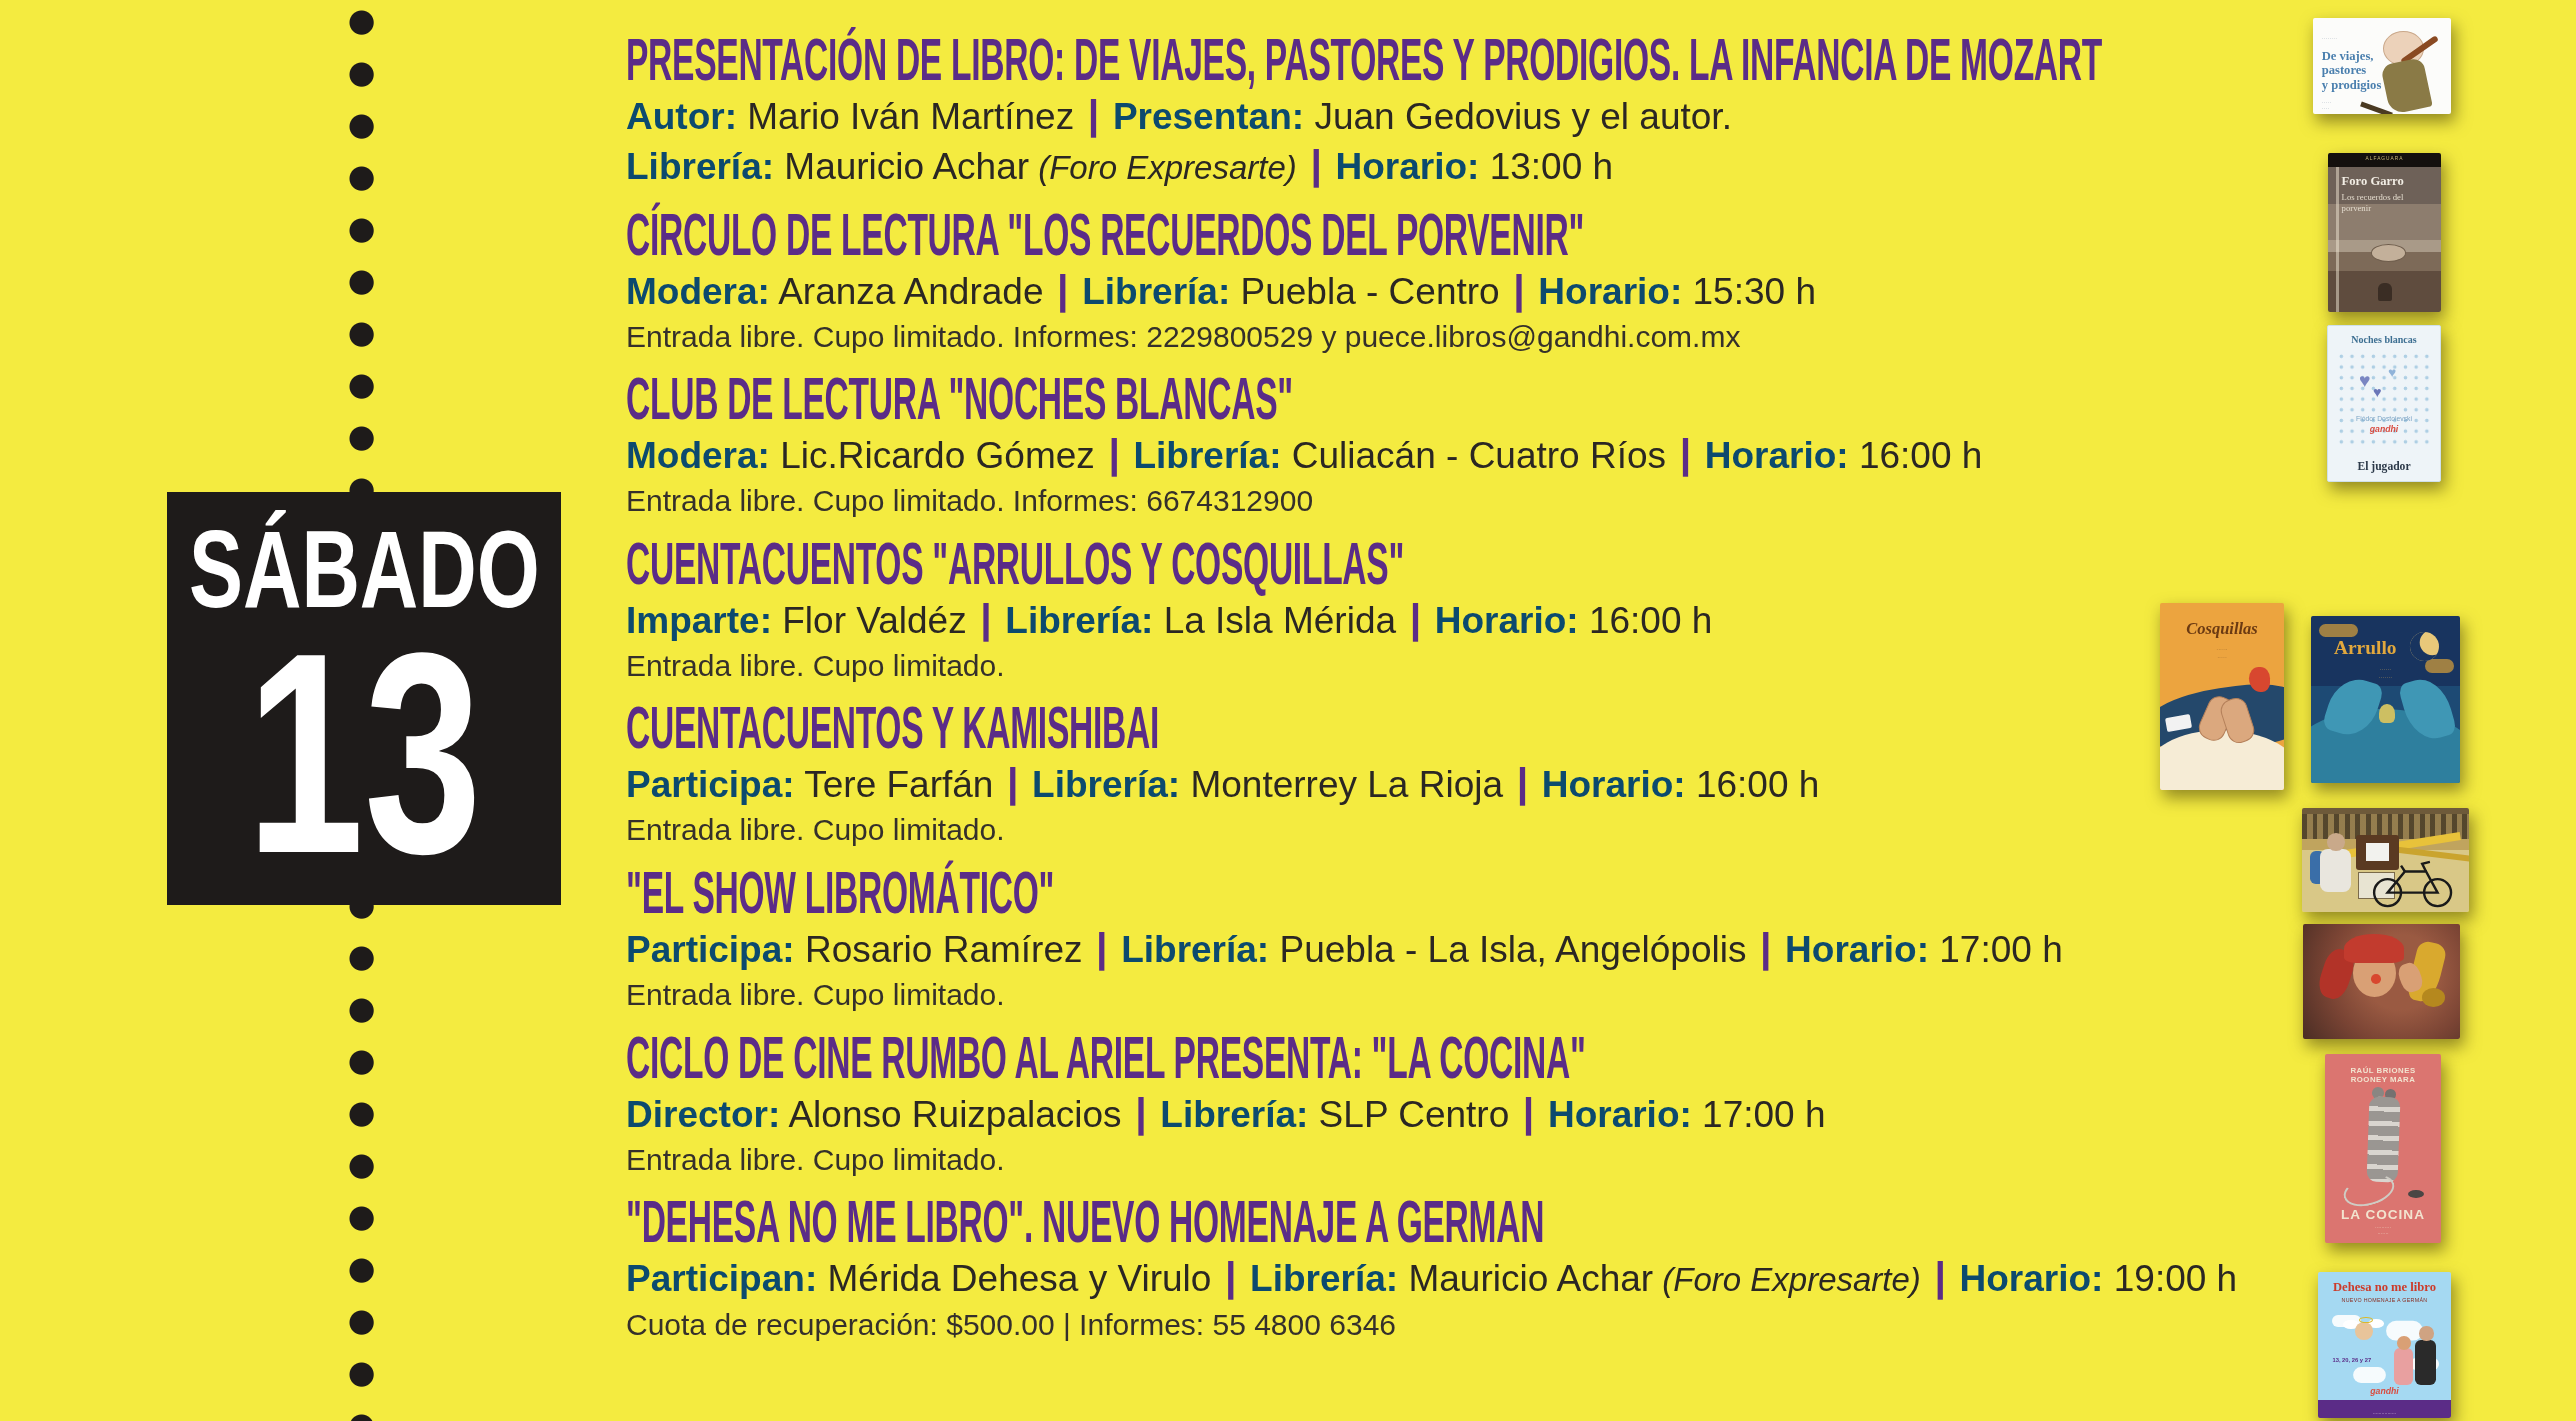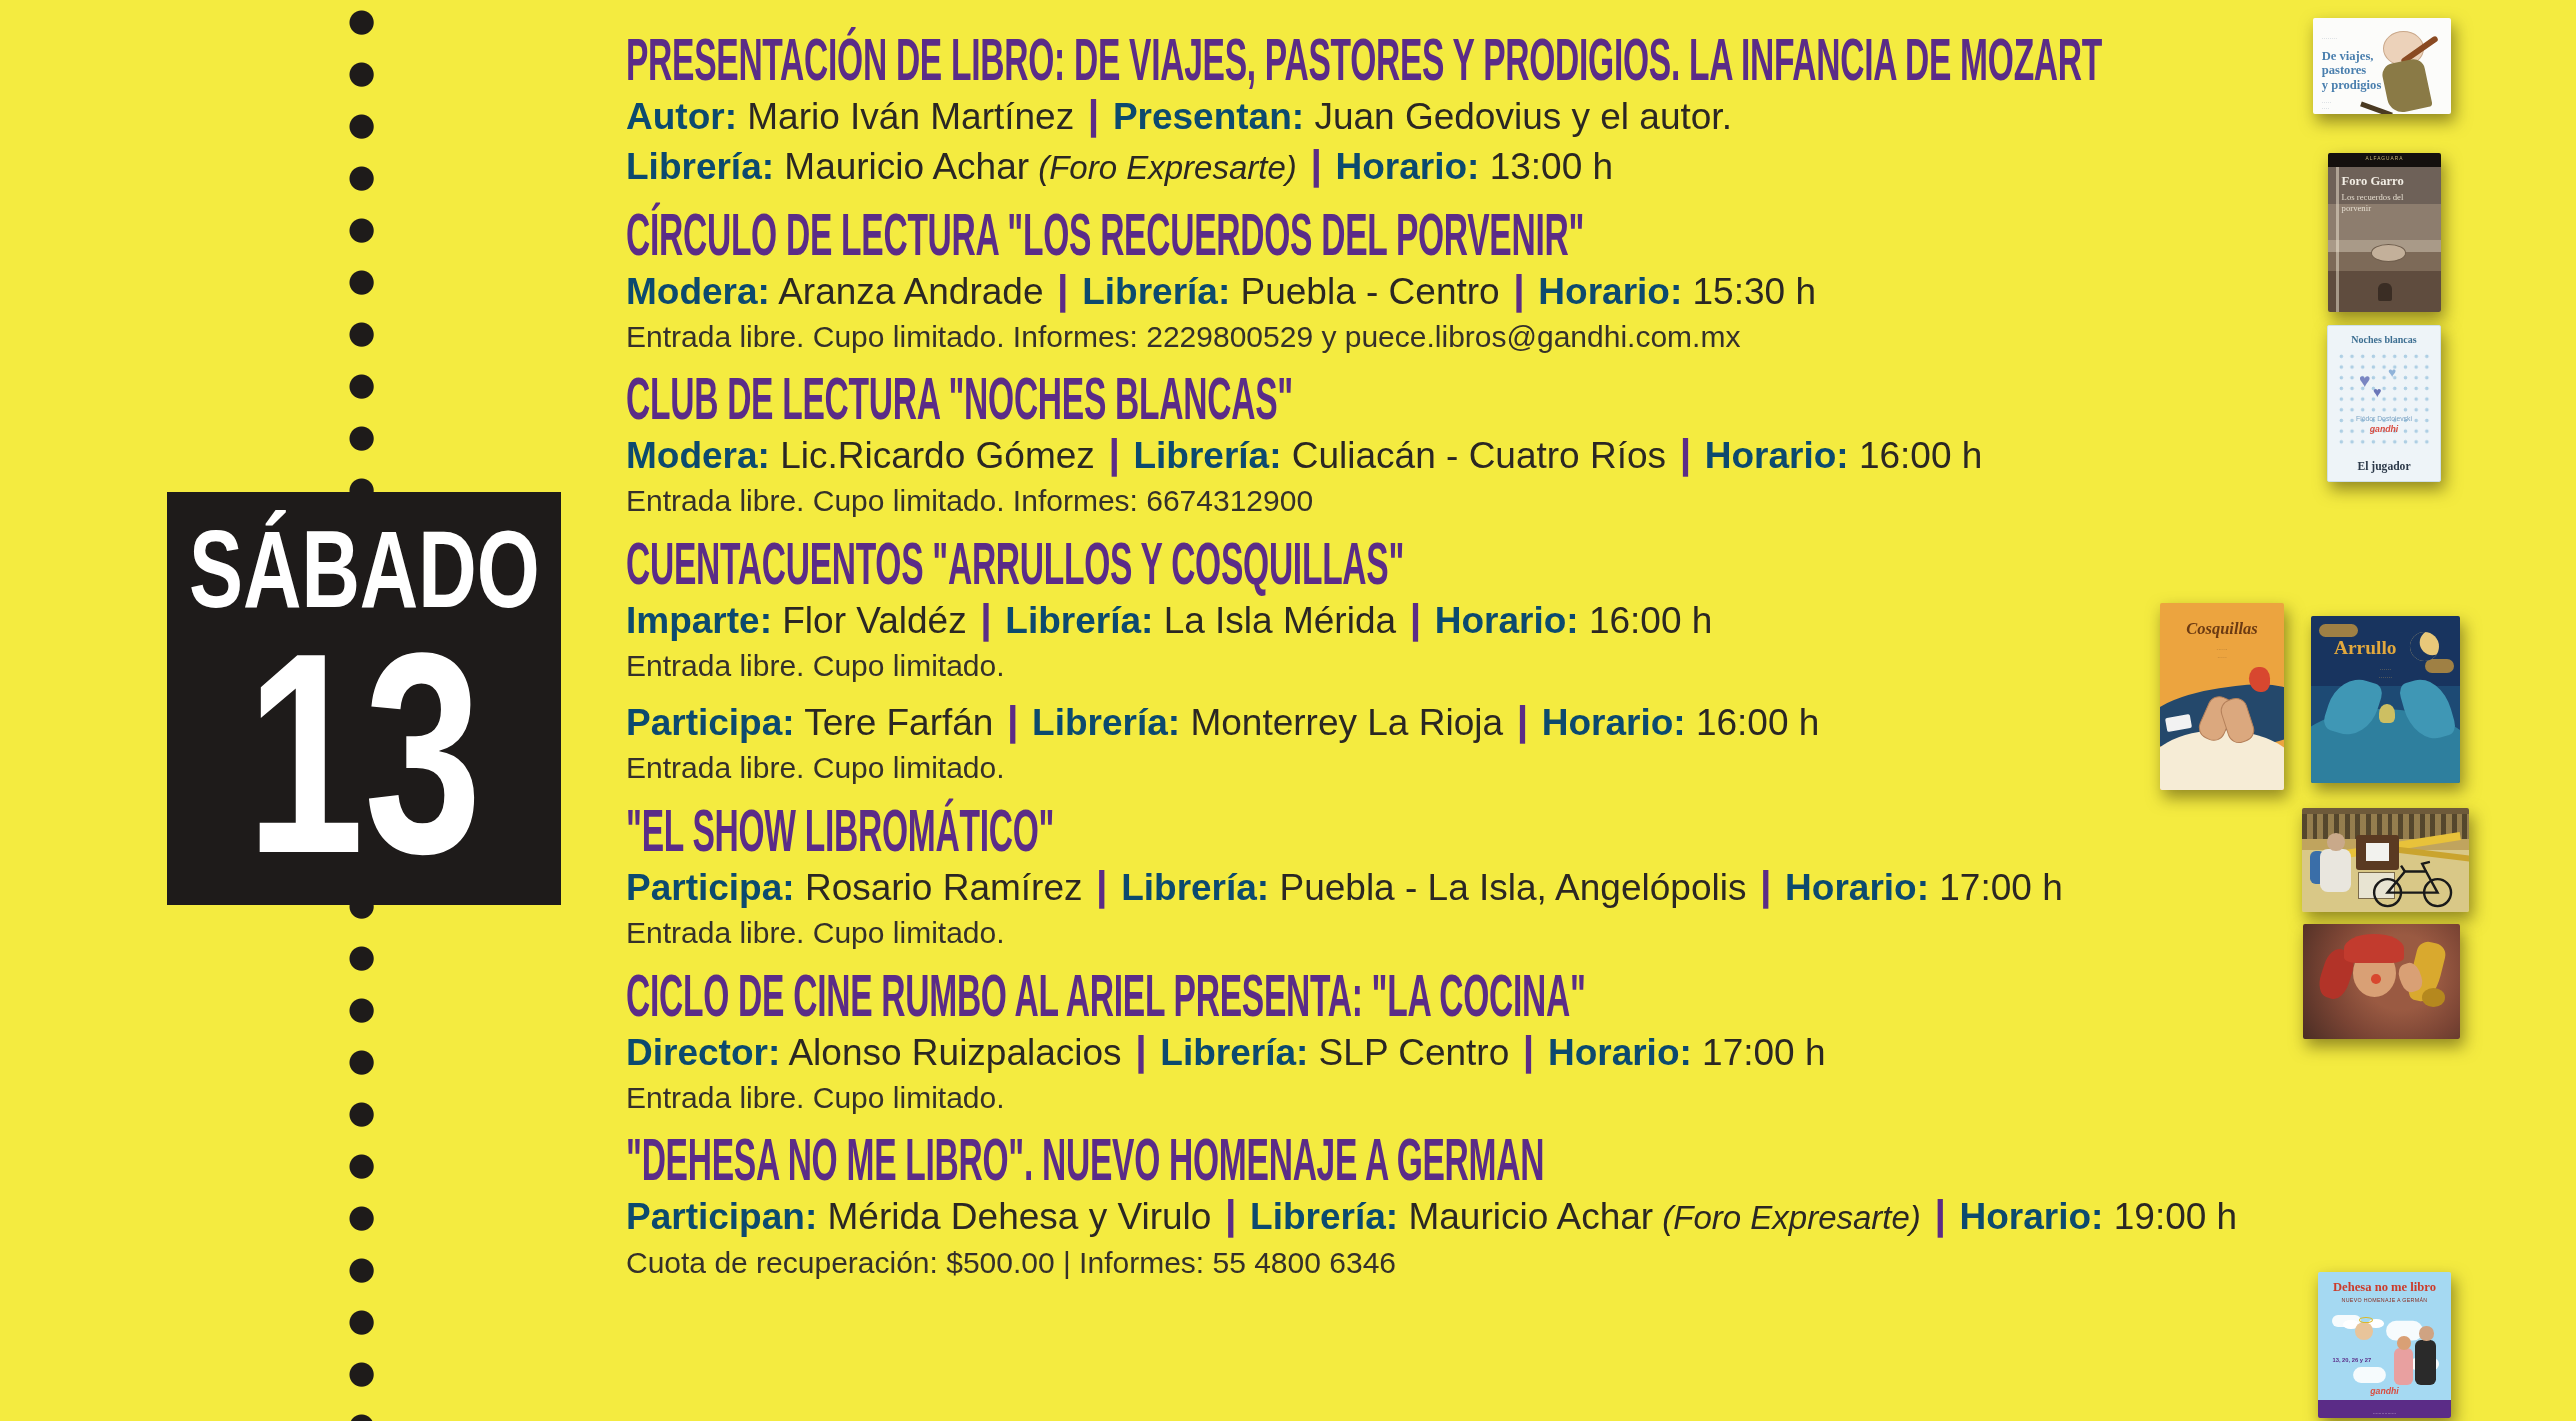--- a/index.html
+++ b/index.html
@@ -213,20 +213,21 @@
 
   <div class="event">
     <div class="event-title-wrap"><span class="event-title">CUENTACUENTOS "ARRULLOS Y COSQUILLAS"</span></div>
     <div class="meta-lines">
           <div class="meta-line"><span class="mlabel">Imparte:</span><span class="mvalue"> Flor Valdéz</span><span class="pipe">|</span><span class="mlabel">Librería:</span><span class="mvalue"> La Isla Mérida</span><span class="pipe">|</span><span class="mlabel">Horario:</span><span class="mvalue"> 16:00 h</span></div>
         </div>
     <div class="event-details">Entrada libre. Cupo limitado.</div>
   </div>
 
   <div class="event">
+    <div class="event-title-wrap"><span class="event-title">CUENTACUENTOS Y KAMISHIBAI</span></div>
     <div class="meta-lines">
           <div class="meta-line"><span class="mlabel">Participa:</span><span class="mvalue"> Tere Farfán</span><span class="pipe">|</span><span class="mlabel">Librería:</span><span class="mvalue"> Monterrey La Rioja</span><span class="pipe">|</span><span class="mlabel">Horario:</span><span class="mvalue"> 16:00 h</span></div>
         </div>
     <div class="event-details">Entrada libre. Cupo limitado.</div>
   </div>
 
   <div class="event">
     <div class="event-title-wrap"><span class="event-title">"EL SHOW LIBROMÁTICO"</span></div>
     <div class="meta-lines">
           <div class="meta-line"><span class="mlabel">Participa:</span><span class="mvalue"> Rosario Ramírez</span><span class="pipe">|</span><span class="mlabel">Librería:</span><span class="mvalue"> Puebla - La Isla, Angelópolis</span><span class="pipe">|</span><span class="mlabel">Horario:</span><span class="mvalue"> 17:00 h</span></div>
@@ -329,20 +330,33 @@
   <div class="cover c7">
     <div class="tail"></div>
     <div class="head"></div>
     <div class="scarf"></div>
     <div class="nose"></div>
     <div class="sax"></div>
     <div class="bell"></div>
     <div class="hand"></div>
   </div>
 
+  <div class="cover c8">
+    <div class="top">
+      <div>RAÚL BRIONES</div>
+      <div>ROONEY MARA</div>
+    </div>
+    <div class="h1"></div>
+    <div class="h2"></div>
+    <div class="fig"></div>
+    <div class="rope"></div>
+    <div class="fly"></div>
+    <div class="t">LA COCINA</div>
+    <div class="sub">··········<br>·······</div>
+  </div>
 
   <div class="cover c9">
     <div class="cloud"></div>
     <div class="t">Dehesa no me libro</div>
     <div class="s">NUEVO HOMENAJE A GERMÁN</div>
     <div class="wing1"></div>
     <div class="wing2"></div>
     <div class="angel"></div>
     <div class="halo"></div>
     <div class="m1"></div>

